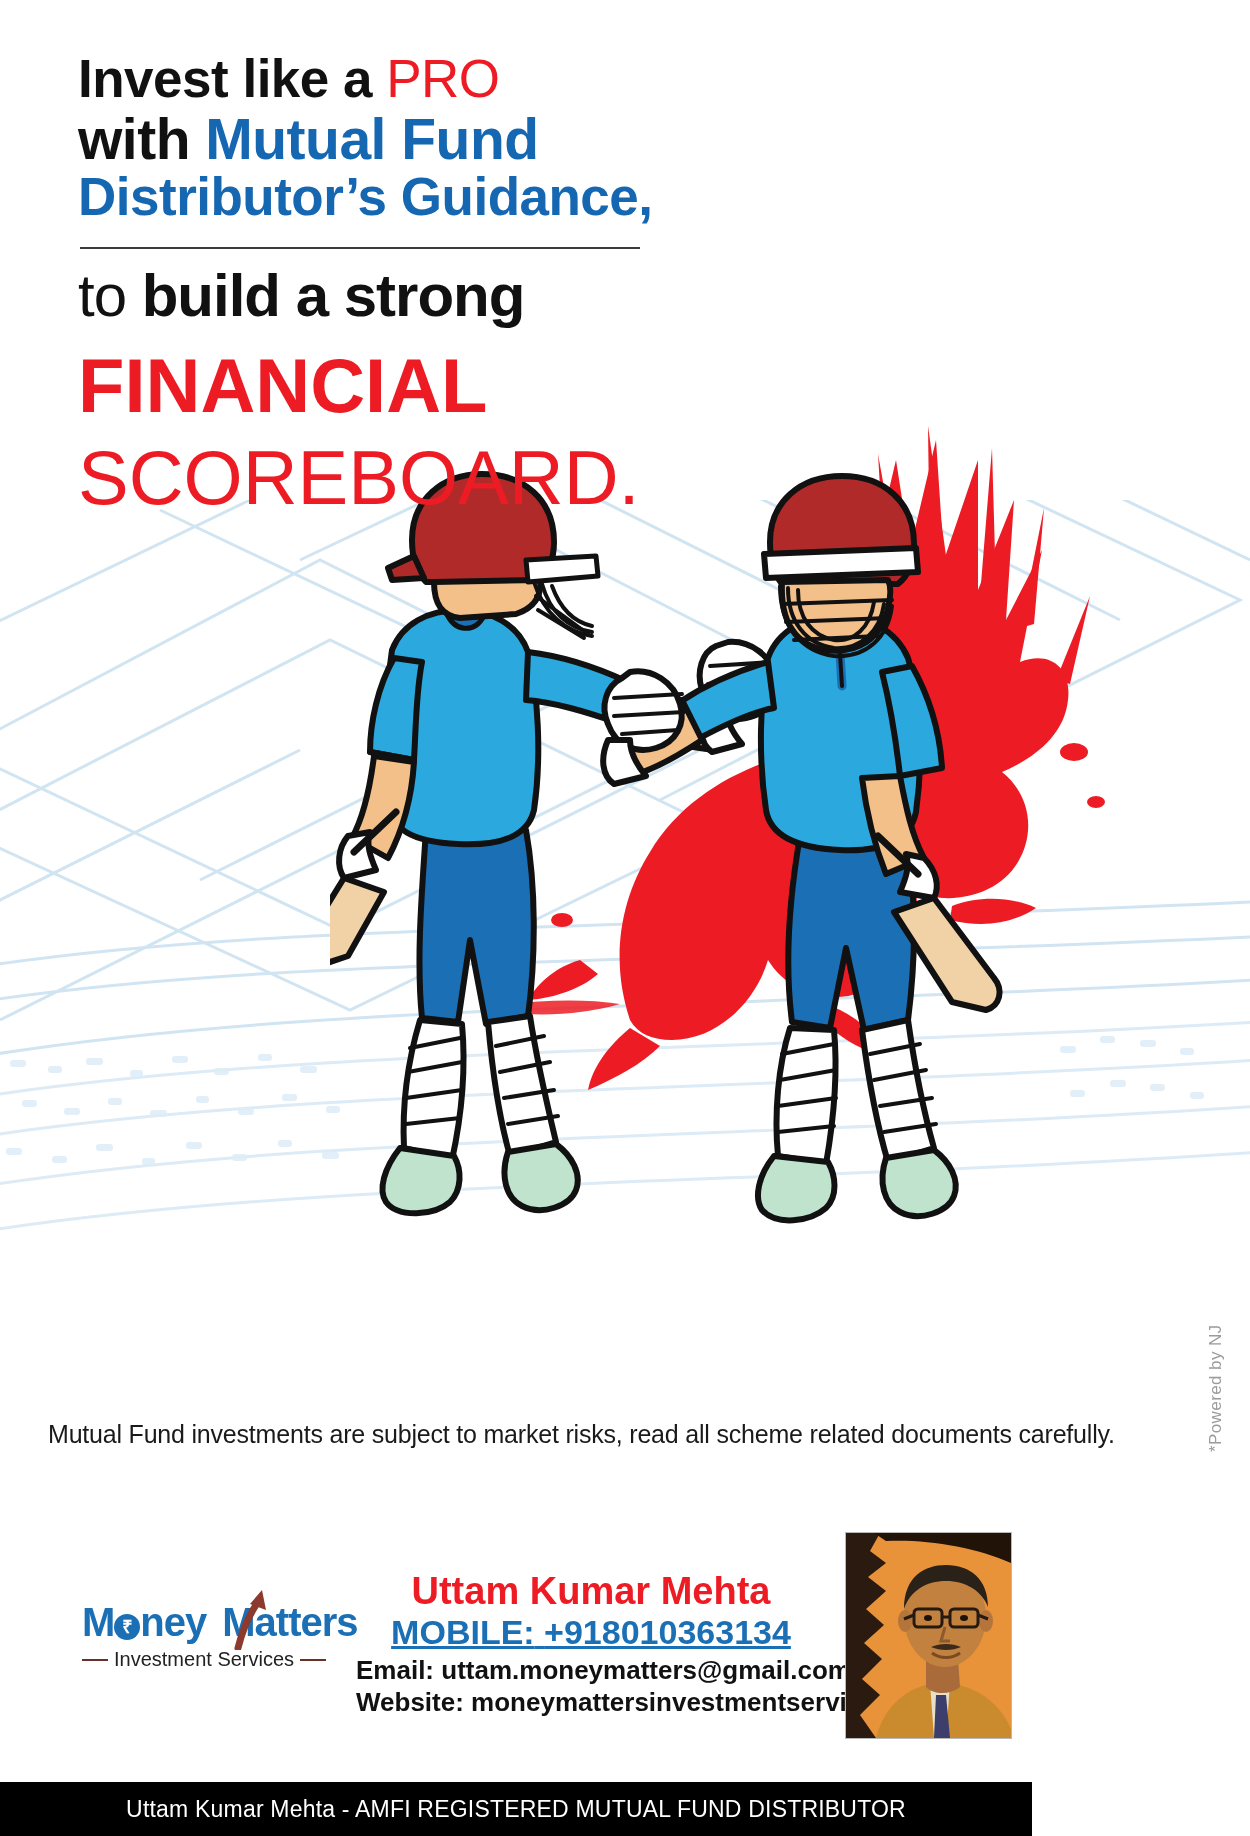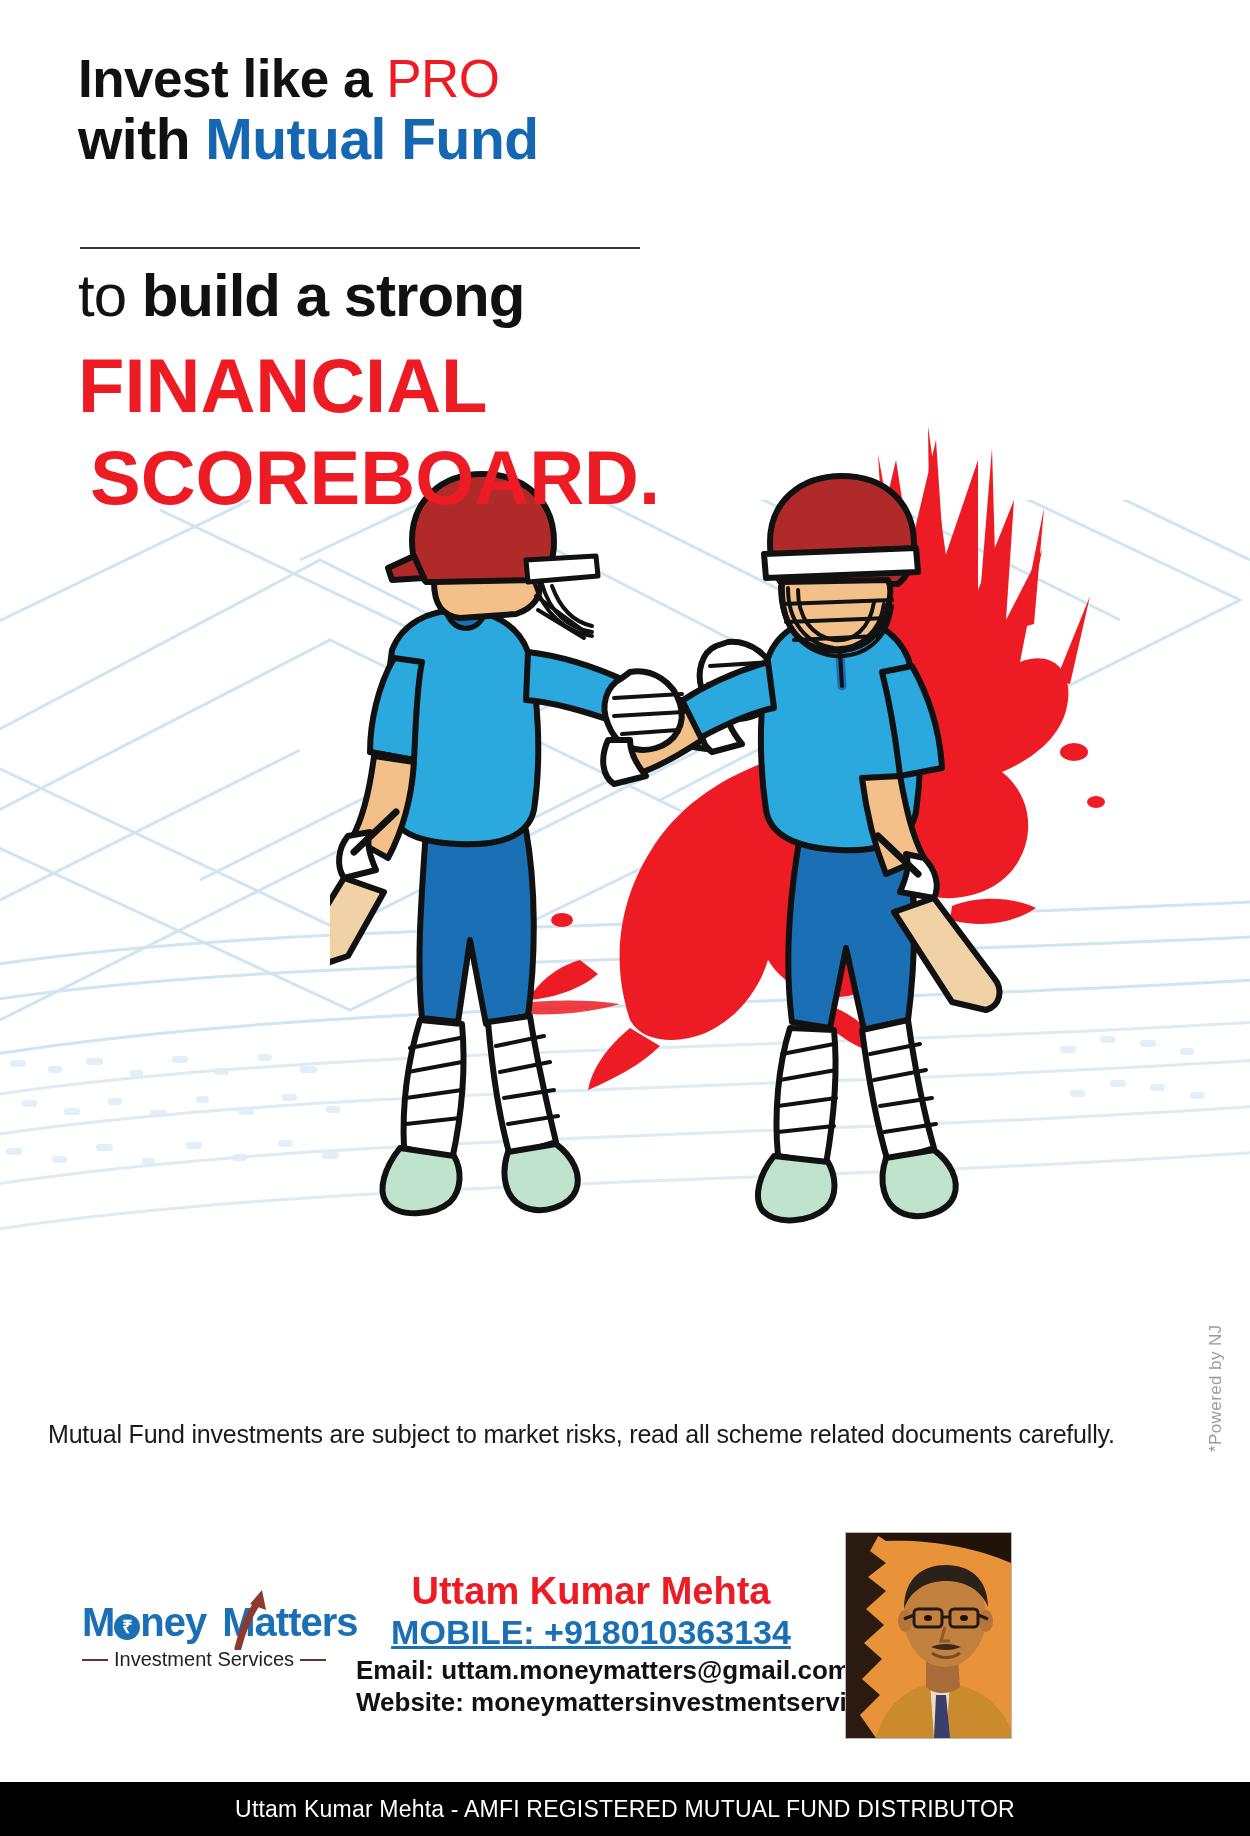--- a/index.html
+++ b/index.html
@@ -50,21 +50,21 @@
     letter-spacing:-1px;white-space:nowrap;z-index:5;
   }
   #hl4 .light{color:#111;font-weight:normal;}
   #hl4 .heavy{color:#111;font-weight:bold;}
 
   #hl5{
     position:absolute;left:78px;top:348px;font-size:76px;font-weight:bold;
     color:#ed1c24;letter-spacing:0px;line-height:1.0;white-space:nowrap;z-index:5;
   }
   #hl6{
-    position:absolute;left:90px;top:440px;font-size:76px;font-weight:bold;
+    position:absolute;left:78px;top:440px;font-size:76px;font-weight:normal;
     color:#ed1c24;letter-spacing:0px;line-height:1.0;white-space:nowrap;z-index:5;
   }
 
   
   #artwork{
     position:absolute;left:330px;top:400px;width:790px;height:830px;z-index:3;
   }
   
   #powered-wrap{
     position:absolute;left:1206px;top:1452px;z-index:6;
@@ -141,21 +141,21 @@
   }
 
   
   #portrait{
     position:absolute;left:845px;top:12px;width:165px;height:205px;
     border:1px solid #b9b9b9;overflow:hidden;background:#e8923a;
   }
 
   
   #bottombar{
-    position:absolute;left:0;top:1782px;width:1250px;height:54px;
+    position:absolute;left:0;top:1782px;width:1032px;height:54px;
     background:#000;z-index:8;
     display:flex;align-items:center;justify-content:center;
   }
   #bottombar span{
     color:#fff;font-size:23px;letter-spacing:0.2px;white-space:nowrap;
   }
 </style>
 </head>
 <body>
 
@@ -222,20 +222,21 @@
       <rect x="1150" y="584" width="15" height="7" rx="3"></rect>
         <rect x="1190" y="592" width="14" height="7" rx="3"></rect>
       <rect x="1110" y="580" width="16" height="7" rx="3"></rect>
         <rect x="1070" y="590" width="15" height="7" rx="3"></rect>
     </g>
   </svg>
 
   <div id="headline">
     <div class="hl-line" id="hl1"><span class="black">Invest like a </span><span class="red">PRO</span></div>
     <div class="hl-line" id="hl2"><span class="black">with </span><span class="blue">Mutual Fund</span></div>
+    <div class="hl-line" id="hl3">Distributor’s Guidance,</div>
   </div>
 
   <div id="hl-rule"></div>
 
   <div class="hl-line" id="hl4"><span class="light">to </span><span class="heavy">build a strong</span></div>
 
   <div id="hl5">FINANCIAL</div>
   <div id="hl6">SCOREBOARD.</div>
 
   <svg id="artwork" viewBox="0 0 790 830">

